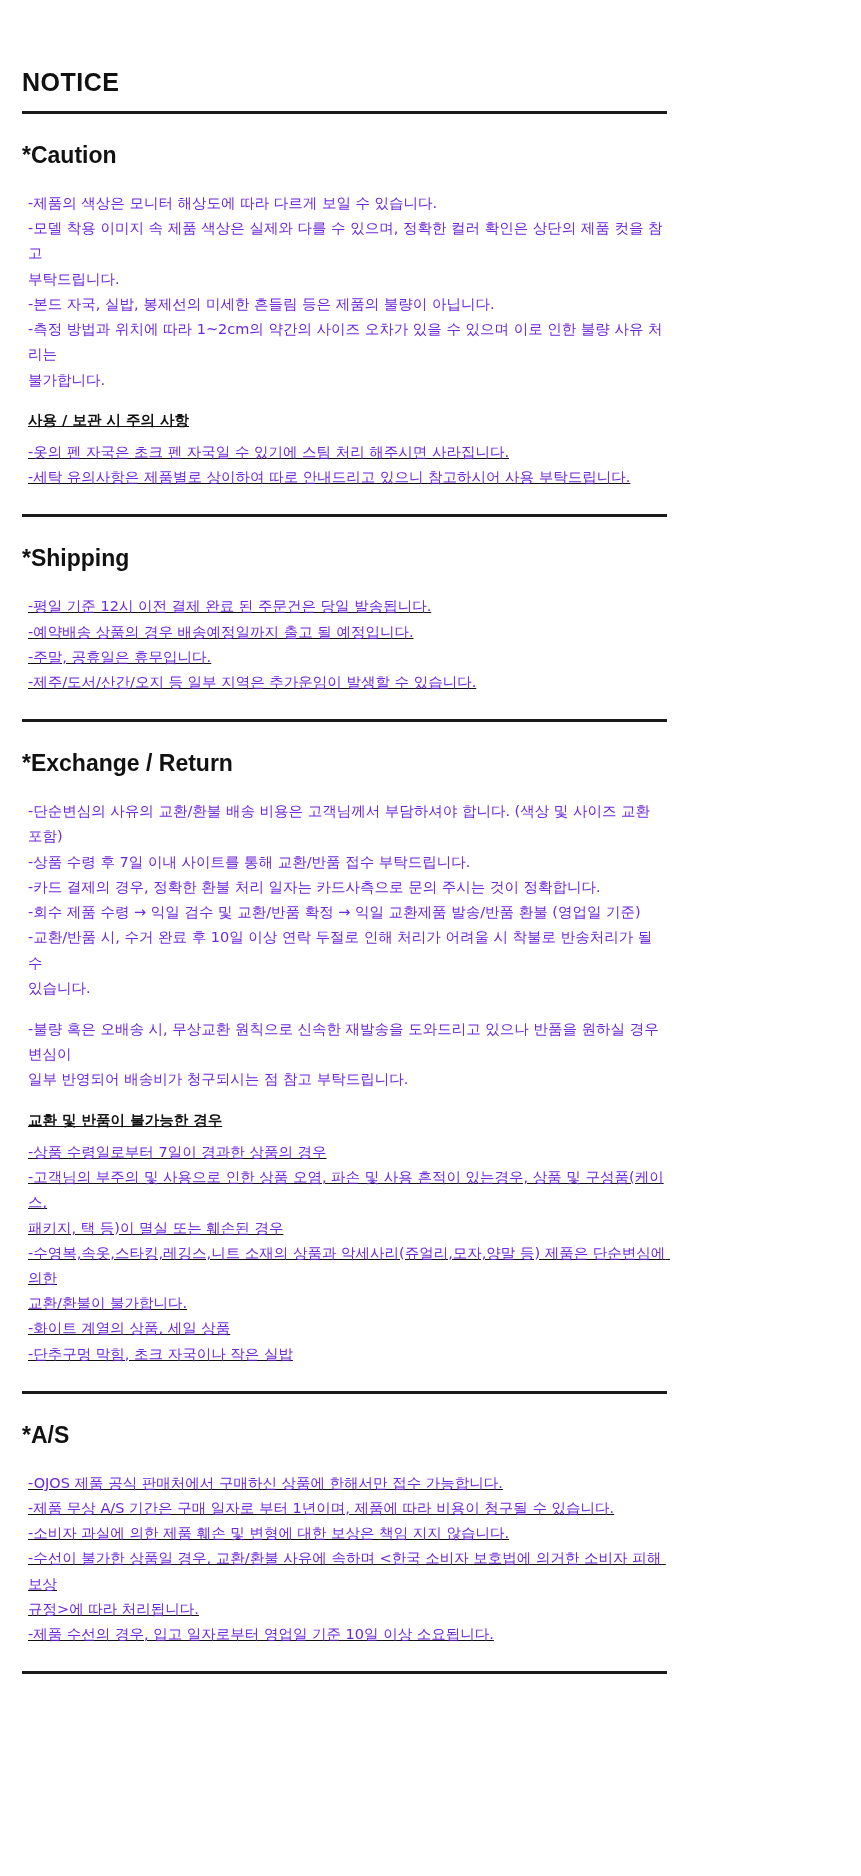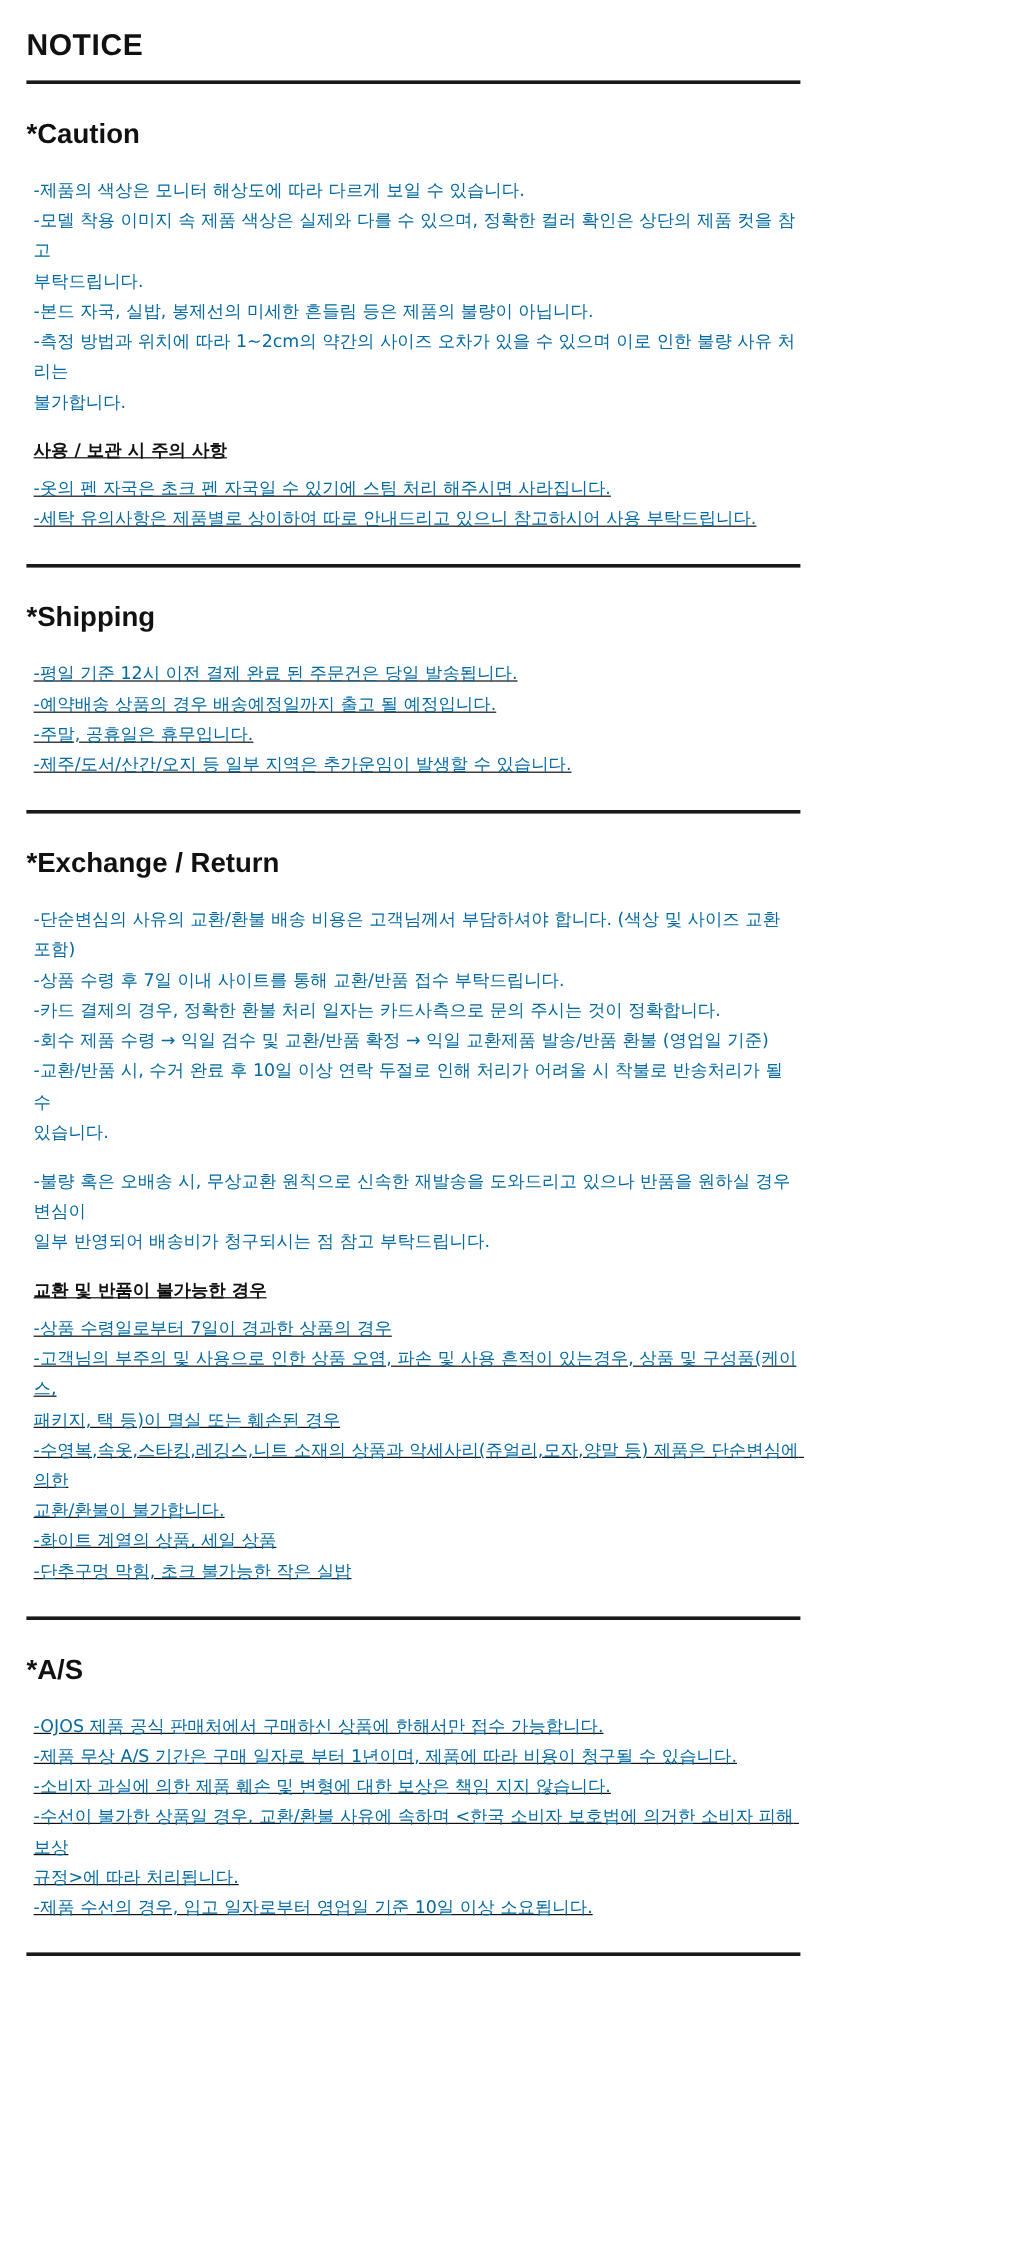--- a/index.html
+++ b/index.html
@@ -11,20 +11,21 @@
     width: 861px;
     min-height: 1876px;
     font-family: "DejaVu Sans", "Liberation Sans", sans-serif;
     color: #111111;
     -webkit-font-smoothing: antialiased;
   }
   .page {
     width: 689px;
     box-sizing: border-box;
     padding: 20px 22px 28px 22px;
+    margin-top: 44px;
   }
   .doc-title {
     font-size: 25px;
     font-weight: bold;
     letter-spacing: 0.5px;
     color: #111111;
     margin: 4px 0 14px 0;
     font-family: "Liberation Sans", sans-serif;
   }
   .rule {
@@ -58,21 +59,21 @@
   .sub-head {
     font-size: 14.5px;
     font-weight: bold;
     color: #111111;
     margin: 0 0 8px 0;
     line-height: 1.6;
   }
   .line {
     font-size: 14.5px;
     line-height: 1.74;
-    color: #0369a1;
+    color: #6d28d9;
     margin: 0;
     max-width: 800px;
     white-space: pre-wrap;
   }
 </style>
 </head>
 <body>
 
 <div class="page">
   <h1 class="doc-title">NOTICE</h1>
@@ -120,21 +121,21 @@
 일부 반영되어 배송비가 청구되시는 점 참고 부탁드립니다.</p>
         </div>
         <div class="block">
           <div class="sub-head">교환 및 반품이 불가능한 경우</div>
           <p class="line">-상품 수령일로부터 7일이 경과한 상품의 경우</p>
           <p class="line">-고객님의 부주의 및 사용으로 인한 상품 오염, 파손 및 사용 흔적이 있는경우, 상품 및 구성품(케이스,
 패키지, 택 등)이 멸실 또는 훼손된 경우</p>
           <p class="line">-수영복,속옷,스타킹,레깅스,니트 소재의 상품과 악세사리(쥬얼리,모자,양말 등) 제품은 단순변심에 의한
 교환/환불이 불가합니다.</p>
           <p class="line">-화이트 계열의 상품, 세일 상품</p>
-          <p class="line">-단추구멍 막힘, 초크 불가능한 작은 실밥</p>
+          <p class="line">-단추구멍 막힘, 초크 자국이나 작은 실밥</p>
         </div>
       </div>
       <hr class="rule thin">
       <div class="section">
         <h2 class="section-title">*A/S</h2>
         <div class="block">
           <p class="line">-OJOS 제품 공식 판매처에서 구매하신 상품에 한해서만 접수 가능합니다.</p>
           <p class="line">-제품 무상 A/S 기간은 구매 일자로 부터 1년이며, 제품에 따라 비용이 청구될 수 있습니다.</p>
           <p class="line">-소비자 과실에 의한 제품 훼손 및 변형에 대한 보상은 책임 지지 않습니다.</p>
           <p class="line">-수선이 불가한 상품일 경우, 교환/환불 사유에 속하며 &lt;한국 소비자 보호법에 의거한 소비자 피해 보상

